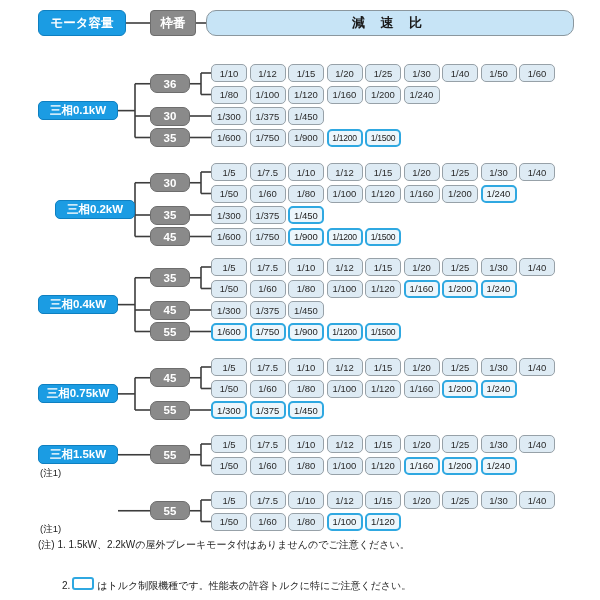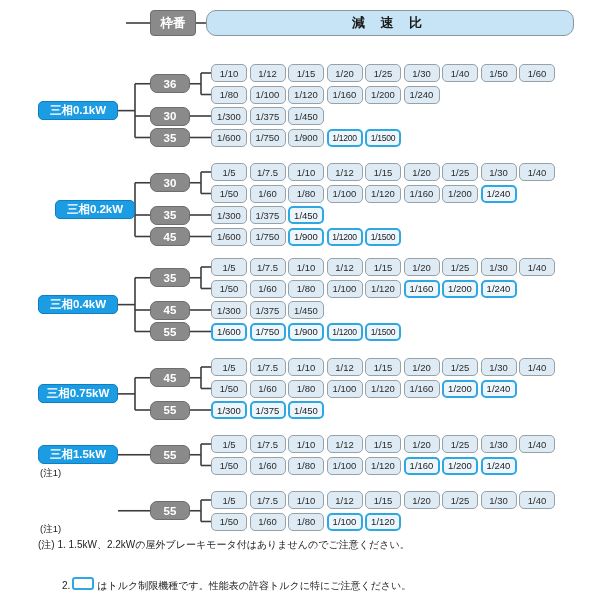--- a/index.html
+++ b/index.html
@@ -114,20 +114,21 @@
       <line x1="201" y1="444" x2="211" y2="444"></line>
       <line x1="201" y1="465.5" x2="211" y2="465.5"></line>
       <line x1="118" y1="454.75" x2="150" y2="454.75"></line>
       <line x1="190" y1="510.75" x2="201" y2="510.75"></line>
       <line x1="201" y1="500" x2="201" y2="521.5"></line>
       <line x1="201" y1="500" x2="211" y2="500"></line>
       <line x1="201" y1="521.5" x2="211" y2="521.5"></line>
       <line x1="118" y1="510.75" x2="150" y2="510.75"></line>
     </svg>
 
+  <div class="hdr-motor">モータ容量</div>
   <div class="hdr-frame">枠番</div>
   <div class="hdr-ratio">減 速 比</div>
 
   <div class="foot" style="left:38px;top:538px;">(注) 1. 1.5kW、2.2kWの屋外ブレーキモータ付はありませんのでご注意ください。</div>
   <div class="foot" style="left:62px;top:577px;">
     <span>2.</span><span class="tl-glyph"></span><span>はトルク制限機種です。性能表の許容トルクに特にご注意ください。</span>
   </div>
 <div class="frame-box" style="left: 150px; top: 74.25px; width: 40px; height: 19px;">36</div>
     <div class="ratio-box" style="left: 211px; top: 64px; width: 36px; height: 18px;">1/10</div>
     <div class="ratio-box" style="left: 249.5px; top: 64px; width: 36px; height: 18px;">1/12</div>
@@ -247,21 +248,21 @@
     <div class="ratio-box" style="left: 480.5px; top: 435px; width: 36px; height: 18px;">1/30</div>
     <div class="ratio-box" style="left: 519px; top: 435px; width: 36px; height: 18px;">1/40</div>
     <div class="ratio-box" style="left: 211px; top: 456.5px; width: 36px; height: 18px;">1/50</div>
     <div class="ratio-box" style="left: 249.5px; top: 456.5px; width: 36px; height: 18px;">1/60</div>
     <div class="ratio-box" style="left: 288px; top: 456.5px; width: 36px; height: 18px;">1/80</div>
     <div class="ratio-box" style="left: 326.5px; top: 456.5px; width: 36px; height: 18px;">1/100</div>
     <div class="ratio-box" style="left: 365px; top: 456.5px; width: 36px; height: 18px;">1/120</div>
     <div class="ratio-box tl" style="left: 403.5px; top: 456.5px; width: 36px; height: 18px;">1/160</div>
     <div class="ratio-box tl" style="left: 442px; top: 456.5px; width: 36px; height: 18px;">1/200</div>
     <div class="ratio-box tl" style="left: 480.5px; top: 456.5px; width: 36px; height: 18px;">1/240</div>
-    <div class="motor-label" style="left: 38px; top: 445.25px; width: 80px; height: 19px; border-radius: 6px;">三相1.5kW</div>
+    <div class="motor-label" style="left: 38px; top: 445.25px; width: 80px; height: 19px;">三相1.5kW</div>
     <div class="sec-note" style="left: 40px; top: 467.25px;">(注1)</div>
     <div class="frame-box" style="left: 150px; top: 501.25px; width: 40px; height: 19px;">55</div>
     <div class="ratio-box" style="left: 211px; top: 491px; width: 36px; height: 18px;">1/5</div>
     <div class="ratio-box" style="left: 249.5px; top: 491px; width: 36px; height: 18px;">1/7.5</div>
     <div class="ratio-box" style="left: 288px; top: 491px; width: 36px; height: 18px;">1/10</div>
     <div class="ratio-box" style="left: 326.5px; top: 491px; width: 36px; height: 18px;">1/12</div>
     <div class="ratio-box" style="left: 365px; top: 491px; width: 36px; height: 18px;">1/15</div>
     <div class="ratio-box" style="left: 403.5px; top: 491px; width: 36px; height: 18px;">1/20</div>
     <div class="ratio-box" style="left: 442px; top: 491px; width: 36px; height: 18px;">1/25</div>
     <div class="ratio-box" style="left: 480.5px; top: 491px; width: 36px; height: 18px;">1/30</div>

